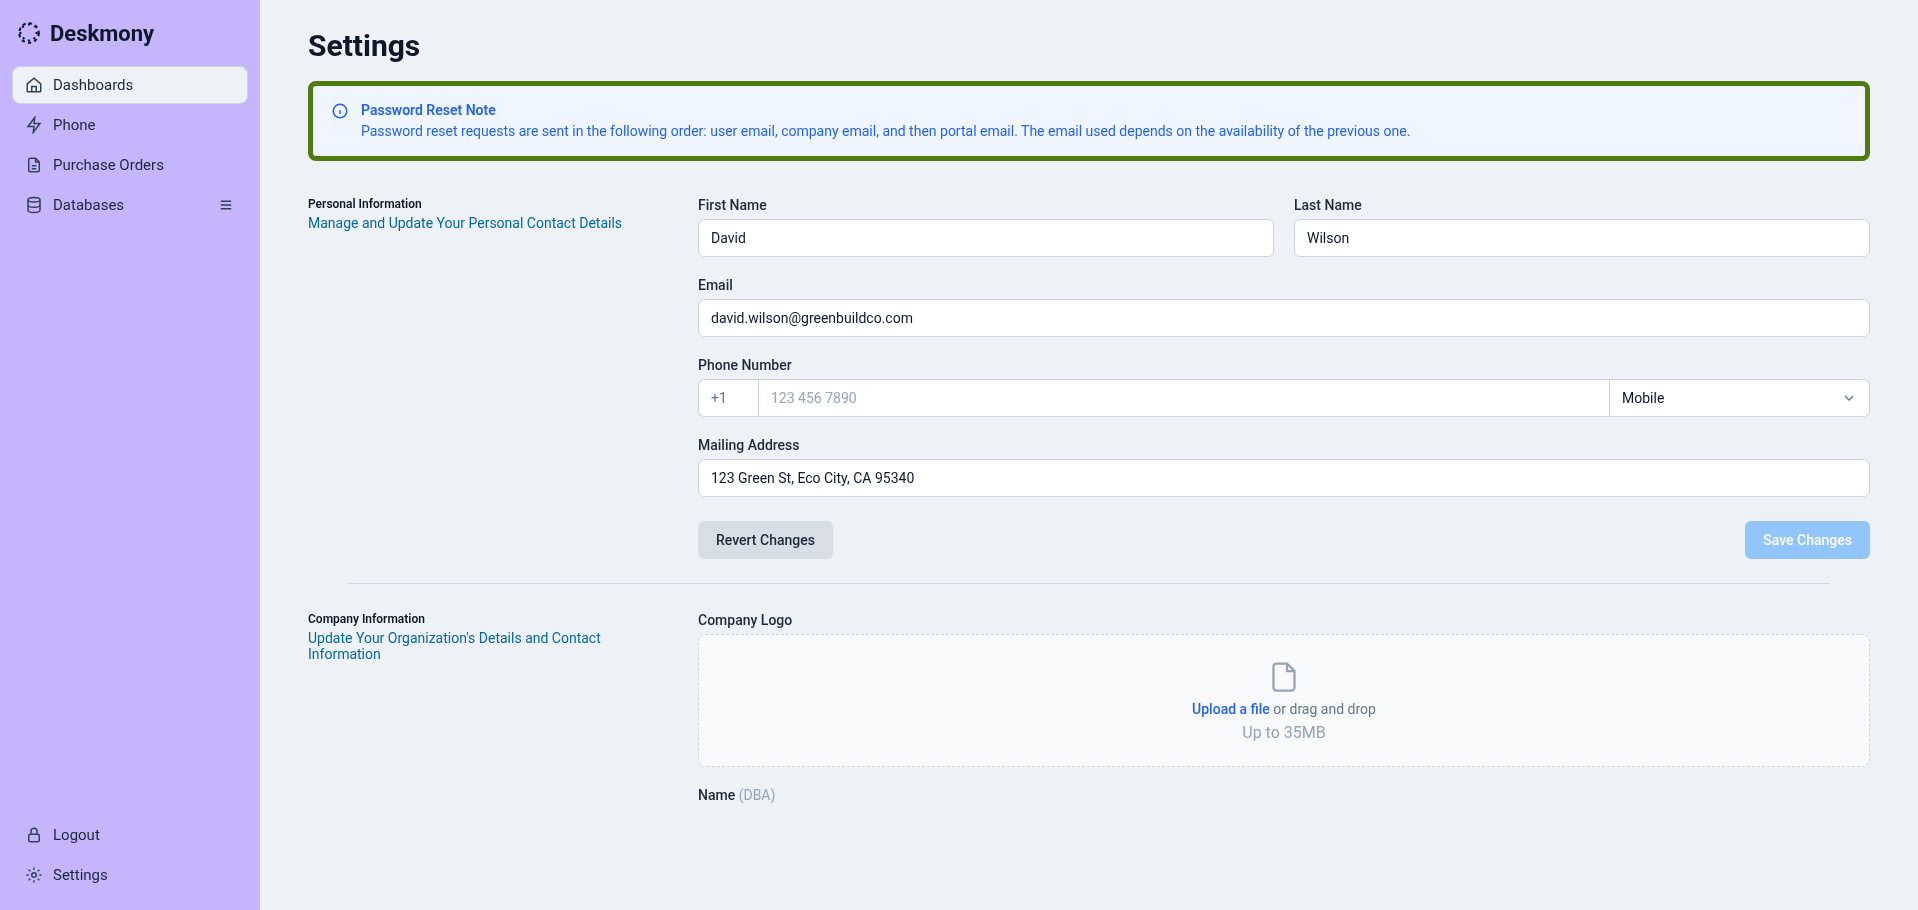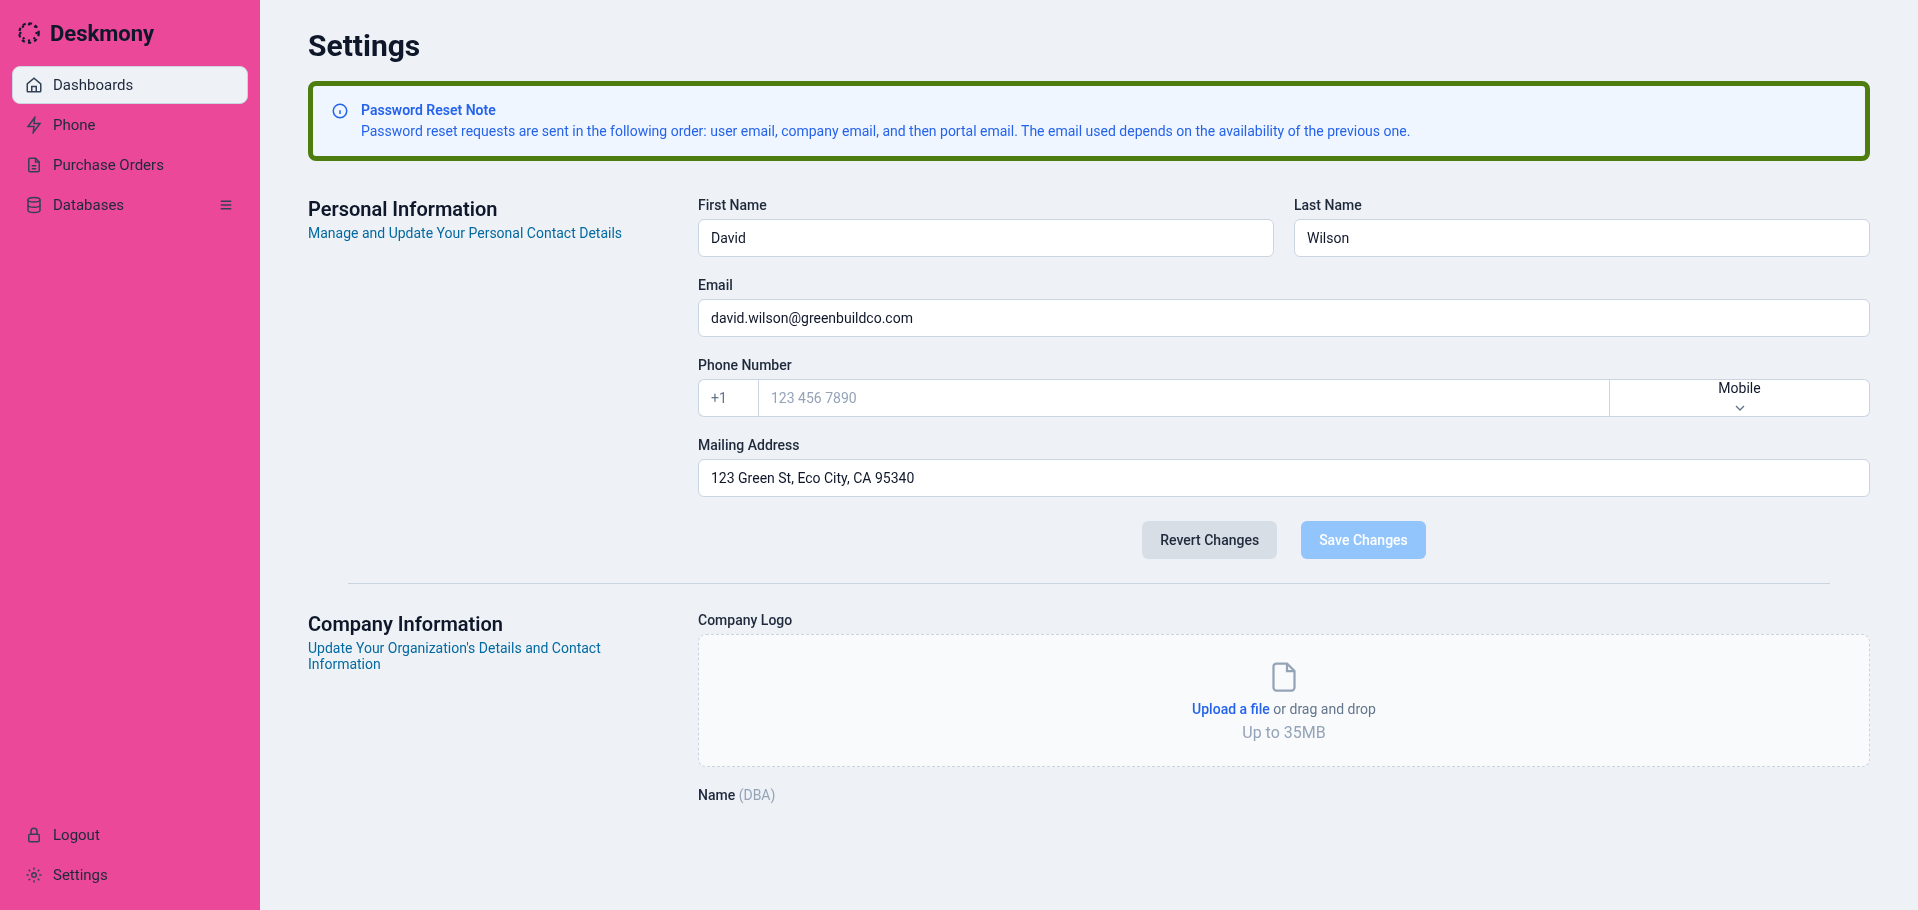--- a/index.html
+++ b/index.html
@@ -19,21 +19,21 @@
     display: flex;
     height: 100%;
   }
 
   
   .sidebar {
     width: 260px;
     display: flex;
     flex-direction: column;
     padding: 16px 12px;
-    background: #ec4899;
+    background: #c4b5fd;
     text-align: center;
   }
   .brand {
     display: flex;
     align-items: center;
     gap: 8px;
     padding: 4px 8px 16px 4px;
   }
   .brand-logo {
     width: 26px;
@@ -133,21 +133,21 @@
   .section {
     display: flex;
     gap: 40px;
     margin-bottom: 24px;
   }
   .section-info {
     width: 350px;
     flex-shrink: 0;
   }
   .section-heading {
-    font-size: 20px;
+    font-size: 12px;
     font-weight: 600;
     color: #0f172a;
     margin-bottom: 4px;
   }
   .section-sub {
     color: #0369a1;
     font-size: 14px;
   }
   .form {
     flex: 1;
@@ -205,27 +205,26 @@
   }
   .input-group .select {
     border-top-left-radius: 0;
     border-bottom-left-radius: 0;
     border-left: none;
     width: 260px;
     display: flex;
     align-items: center;
     justify-content: space-between;
     cursor: pointer;
-    flex-direction: column;
   }
 
   
   .actions {
     display: flex;
-    justify-content: center;
+    justify-content: space-between;
     gap: 24px;
     margin-top: 4px;
   }
   .btn {
     height: 38px;
     padding: 0 18px;
     border-radius: 6px;
     border: none;
     font-size: 14px;
     font-weight: 500;

